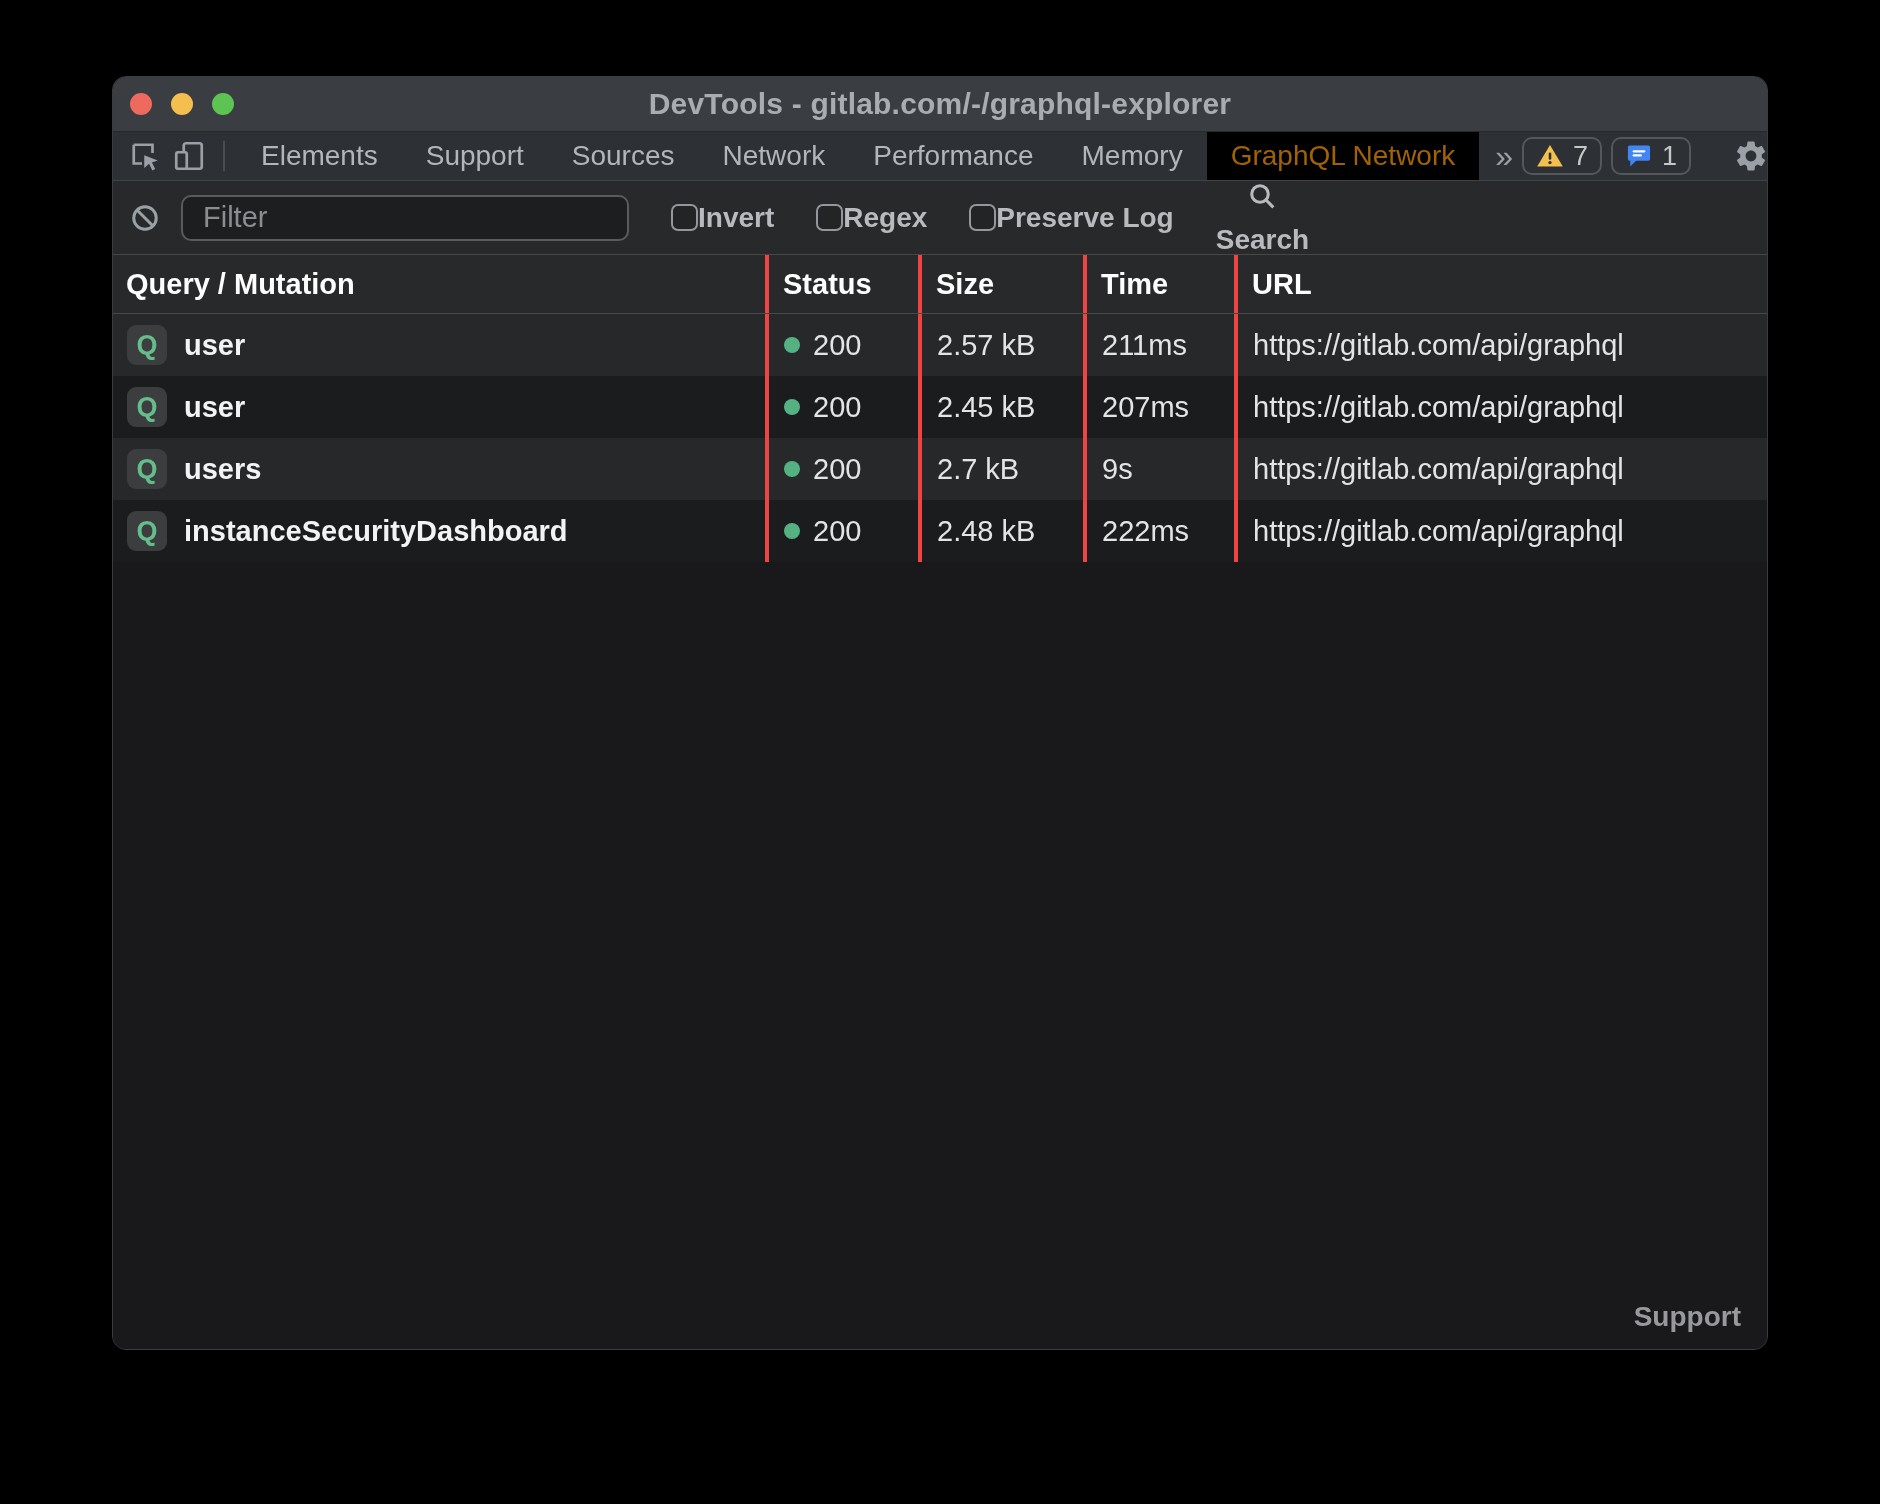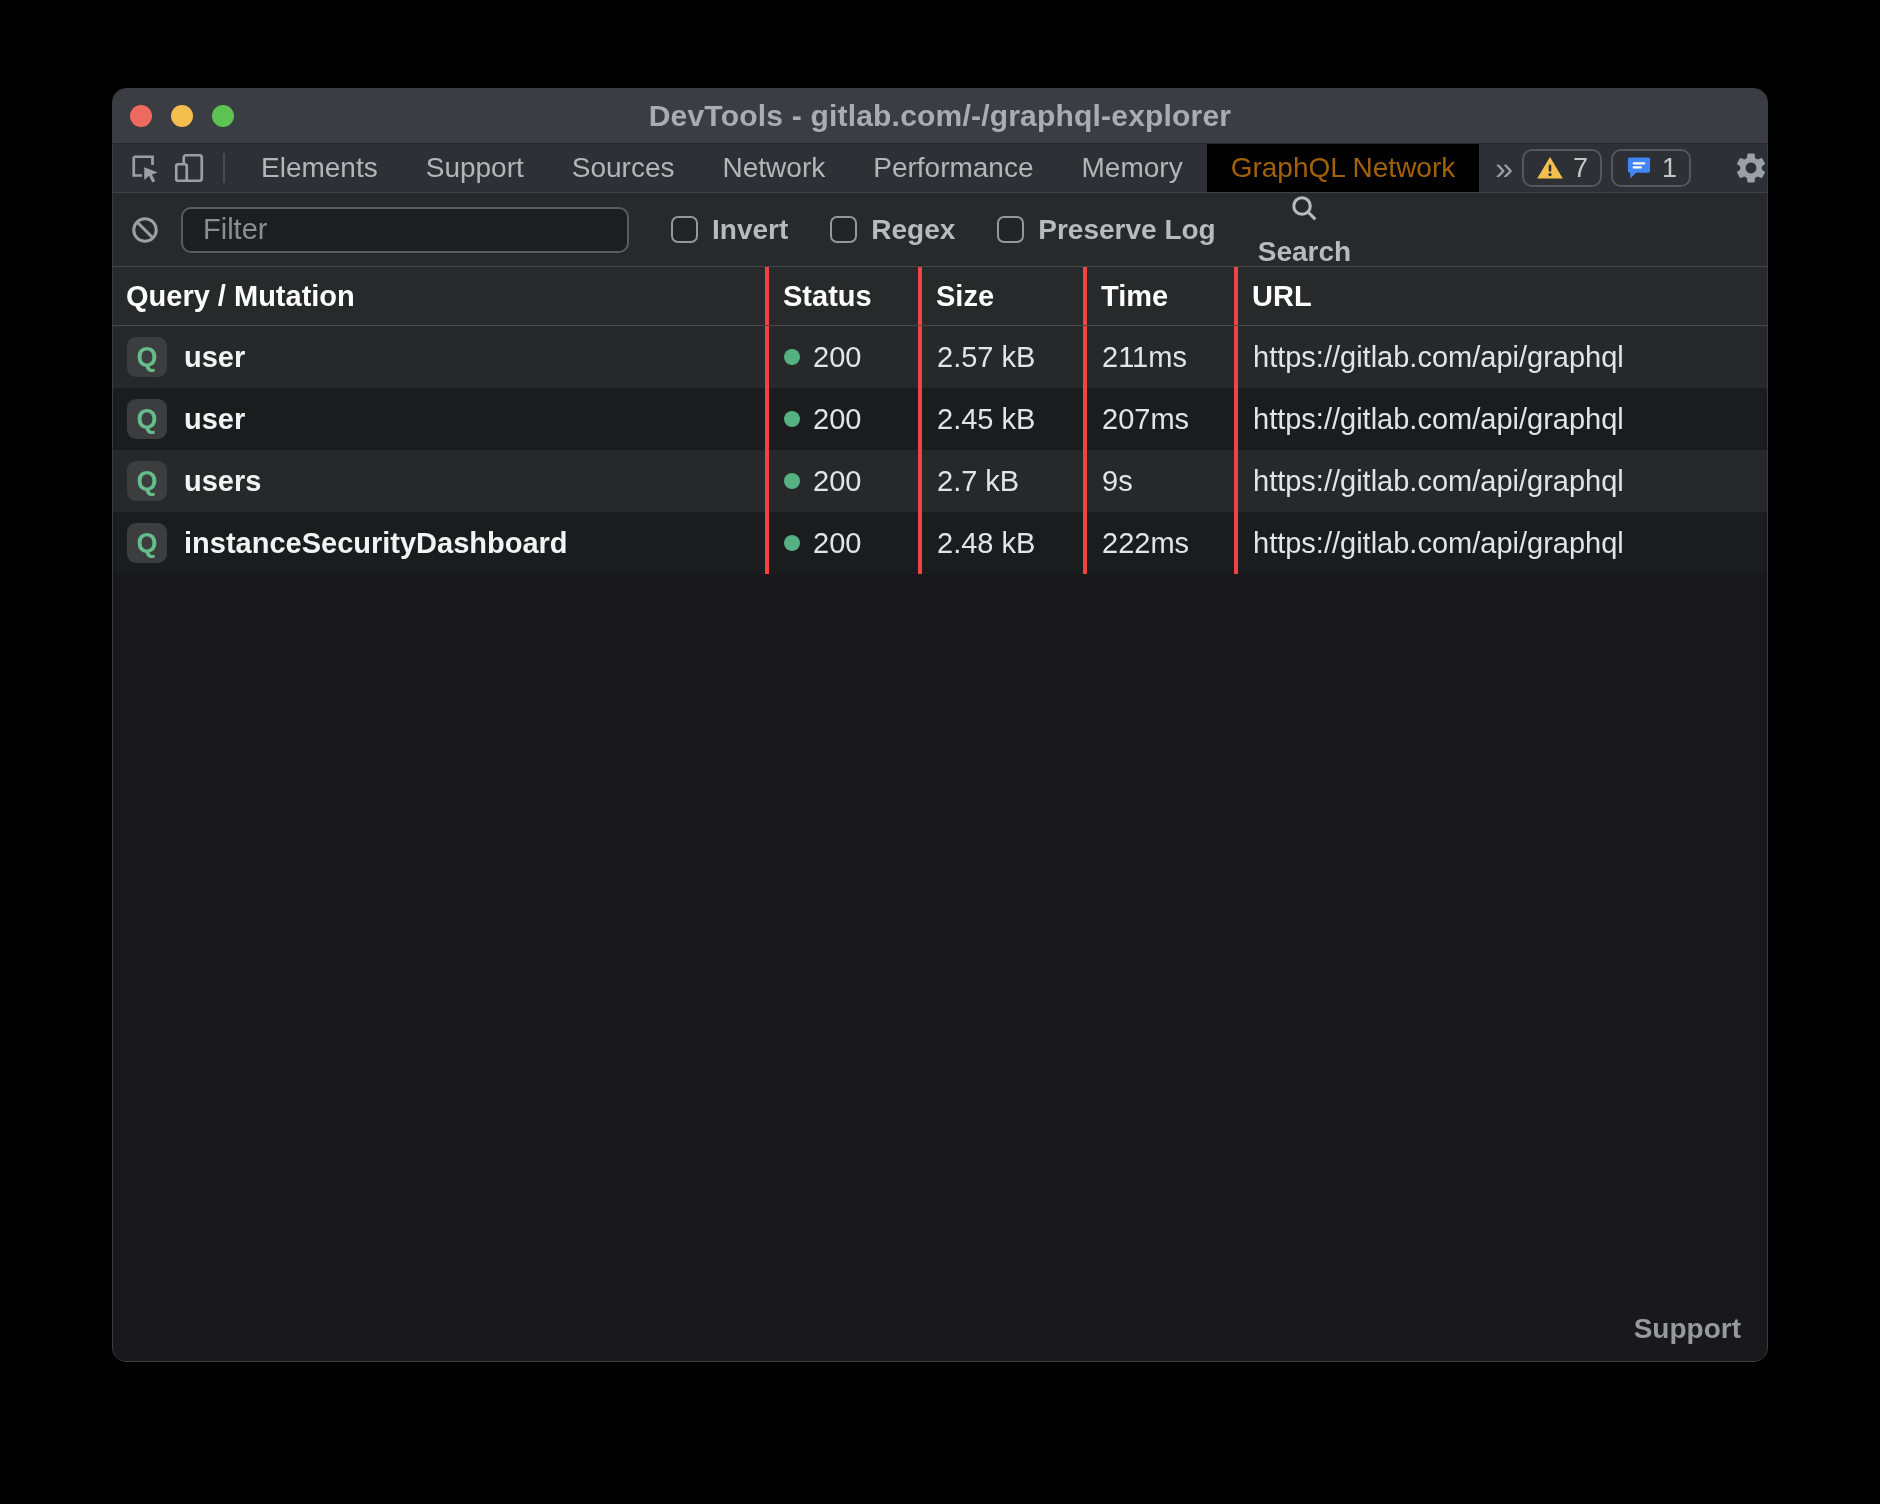--- a/index.html
+++ b/index.html
@@ -1,20 +1,20 @@
 <!DOCTYPE html>
 <html><head>
 <meta charset="utf-8">
 <style>
   * { margin: 0; padding: 0; box-sizing: border-box; }
   html, body { width: 1880px; height: 1504px; background: #000; overflow: hidden;
     font-family: "Liberation Sans", "DejaVu Sans", sans-serif; }
 
   .window {
-    position: absolute; left: 112px; top: 88px; width: 1656px; height: 1274px;
+    position: absolute; left: 112px; top: 76px; width: 1656px; height: 1274px;
     border-radius: 14px; overflow: hidden; border: 1px solid #3a3c3f;
     display: flex; flex-direction: column; background: #19191b;
   }
 
   
   .titlebar {
     height: 55px; flex: 0 0 55px; background: #3a3d41; position: relative;
     display: flex; align-items: center; border-bottom: 1px solid #26282a;
   }
   .traffic-lights { position: absolute; left: 17px; top: 0; height: 100%;
@@ -61,21 +61,21 @@
     display: flex; align-items: center;
   }
   .block-icon-wrap { margin-left: 8px; width: 44px; display: flex; justify-content: center; }
   .filter-input {
     margin-left: 14px; width: 448px; height: 46px; border-radius: 10px;
     background: #1d1e20; border: 2px solid #595b5e; outline: none;
     color: #e8e9ea; font-size: 29px; padding: 0 20px;
     font-family: "Liberation Sans", "DejaVu Sans", sans-serif;
   }
   .filter-input::placeholder { color: #8b8e91; }
-  .check-group { display: flex; align-items: center; gap: 14px; margin-left: 42px; }
+  .check-group { display: flex; align-items: center; gap: 0; margin-left: 42px; }
   .checkbox {
     width: 27px; height: 27px; border-radius: 7px; border: 2.5px solid #94979b;
     background: #222426; flex: 0 0 auto;
   }
   .check-label, .search-label { font-size: 28px; font-weight: 600; color: #b8babd; white-space: nowrap; }
   .search-group { display: flex; align-items: center; gap: 12px; margin-left: 42px; flex-direction: column; }
 
   
   .grid-row {
     display: grid; grid-template-columns: 652px 153px 165px 151px 1fr;

